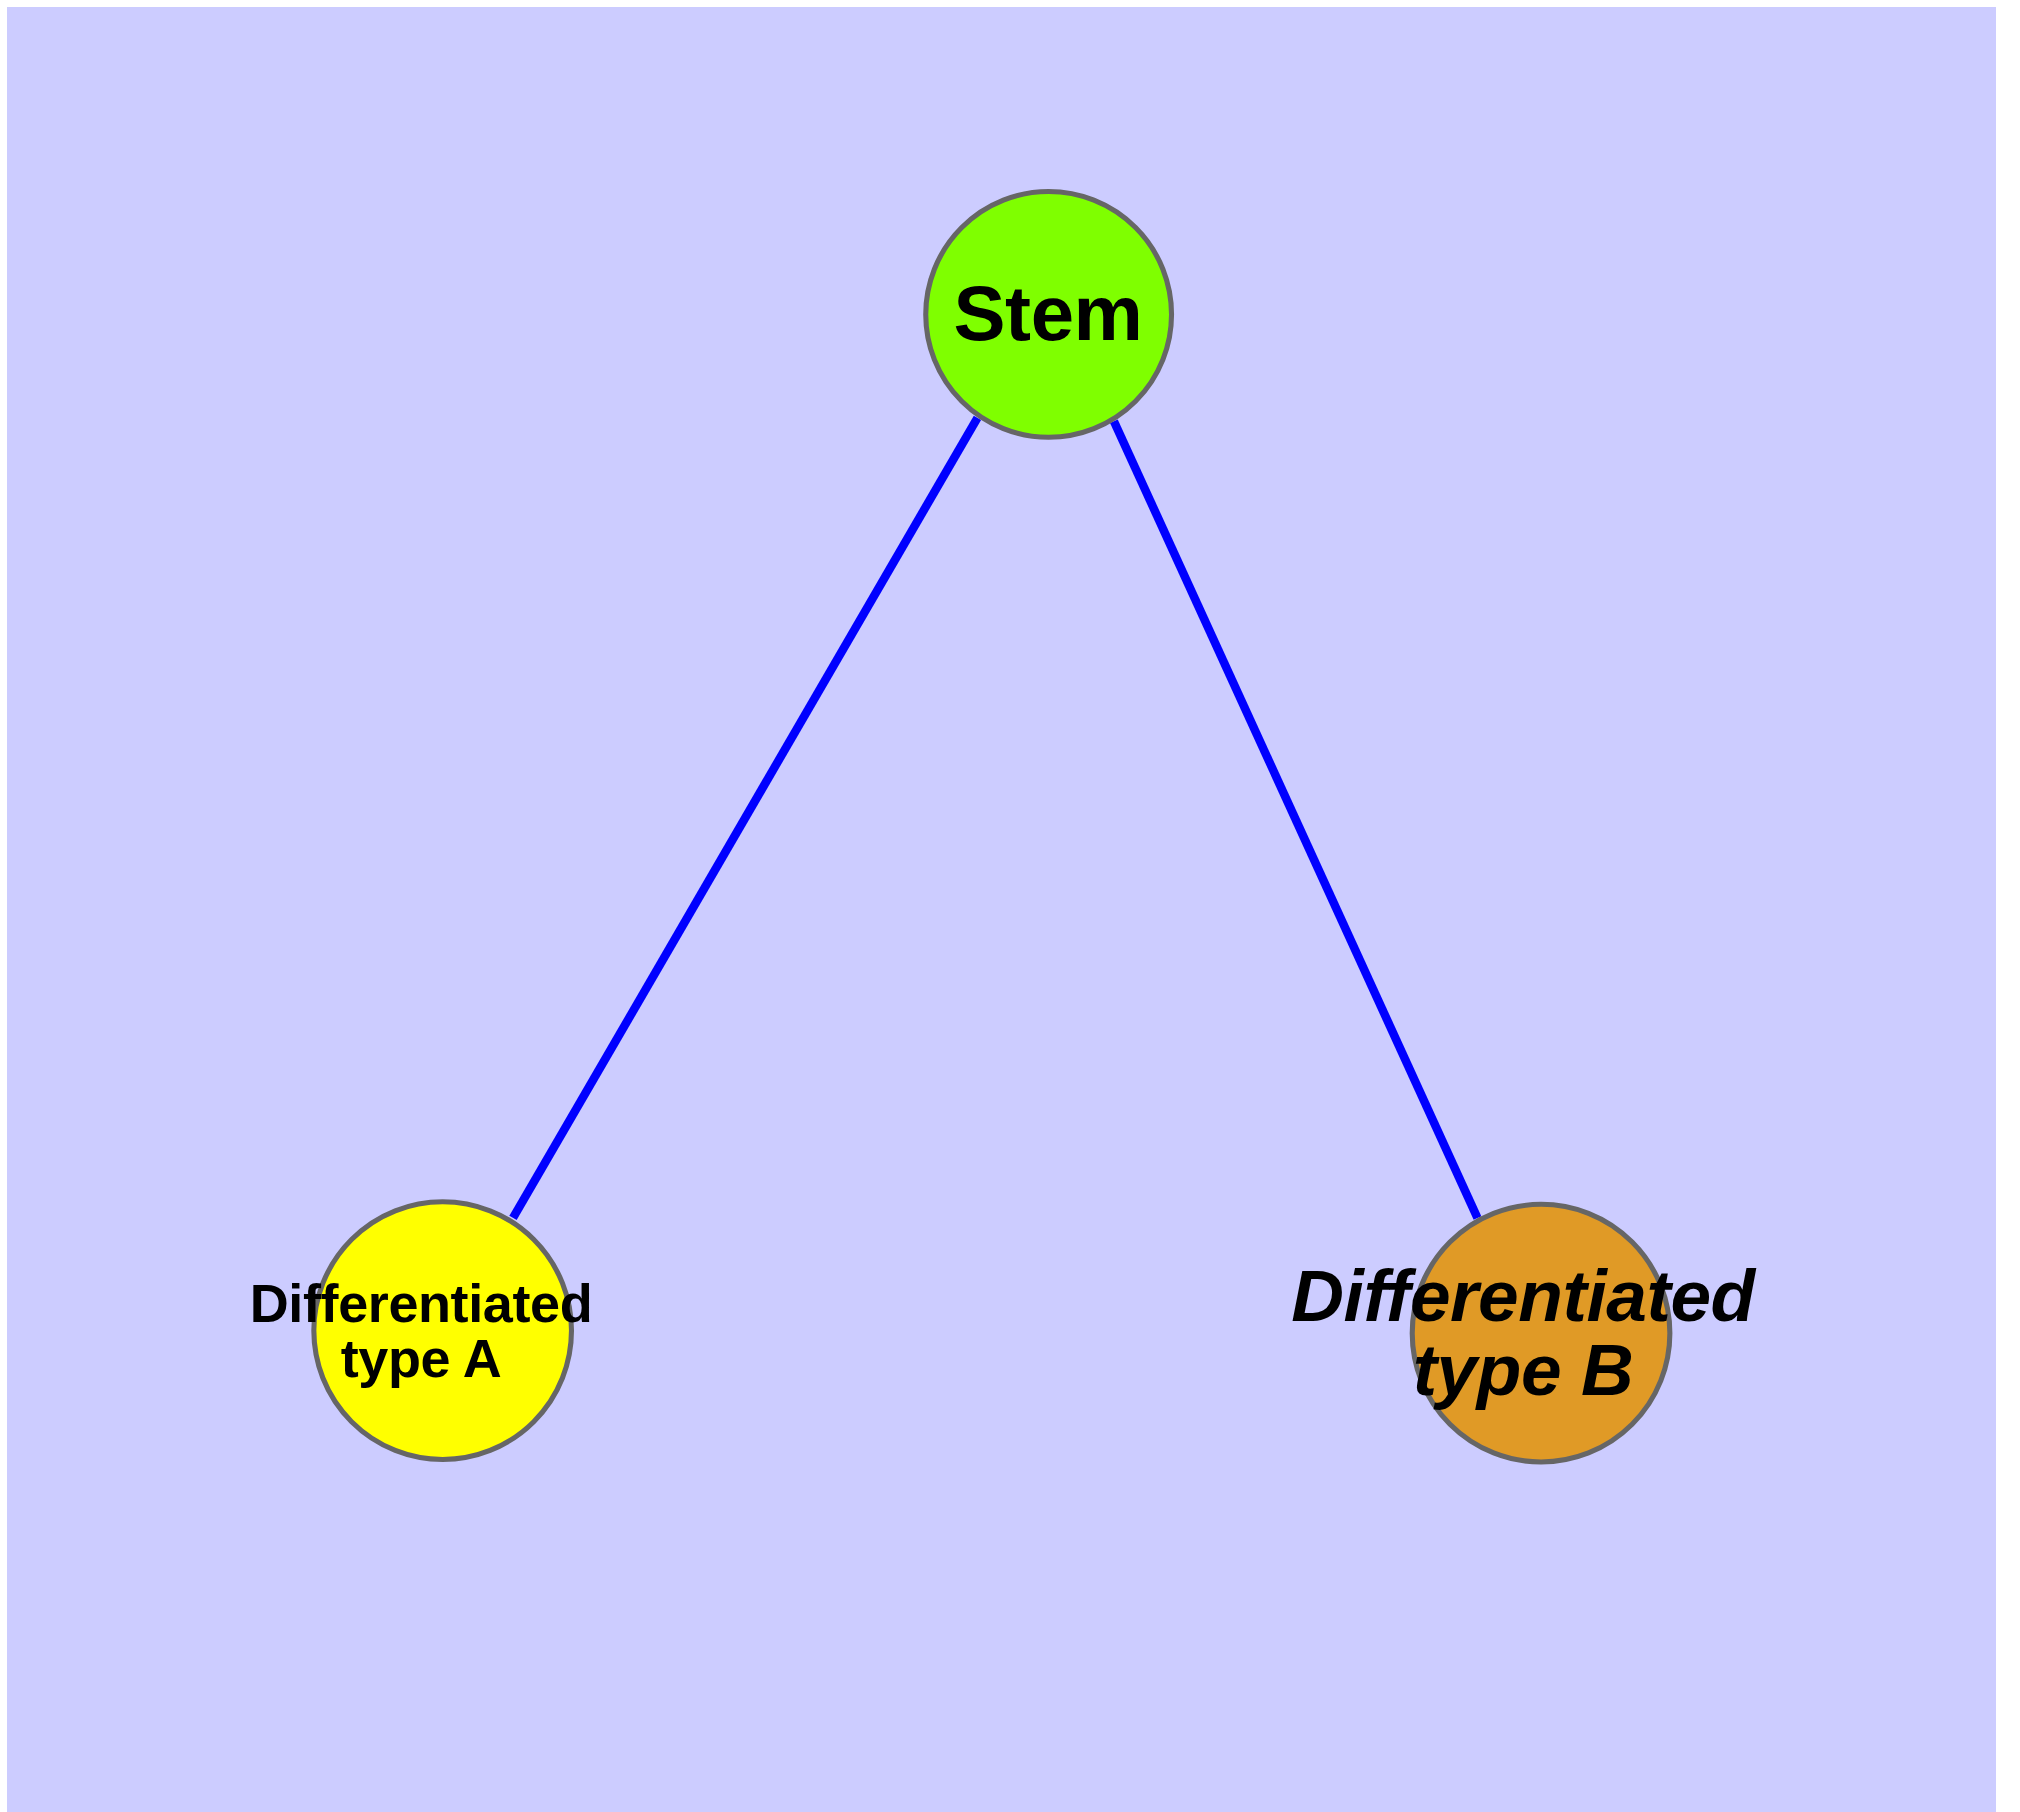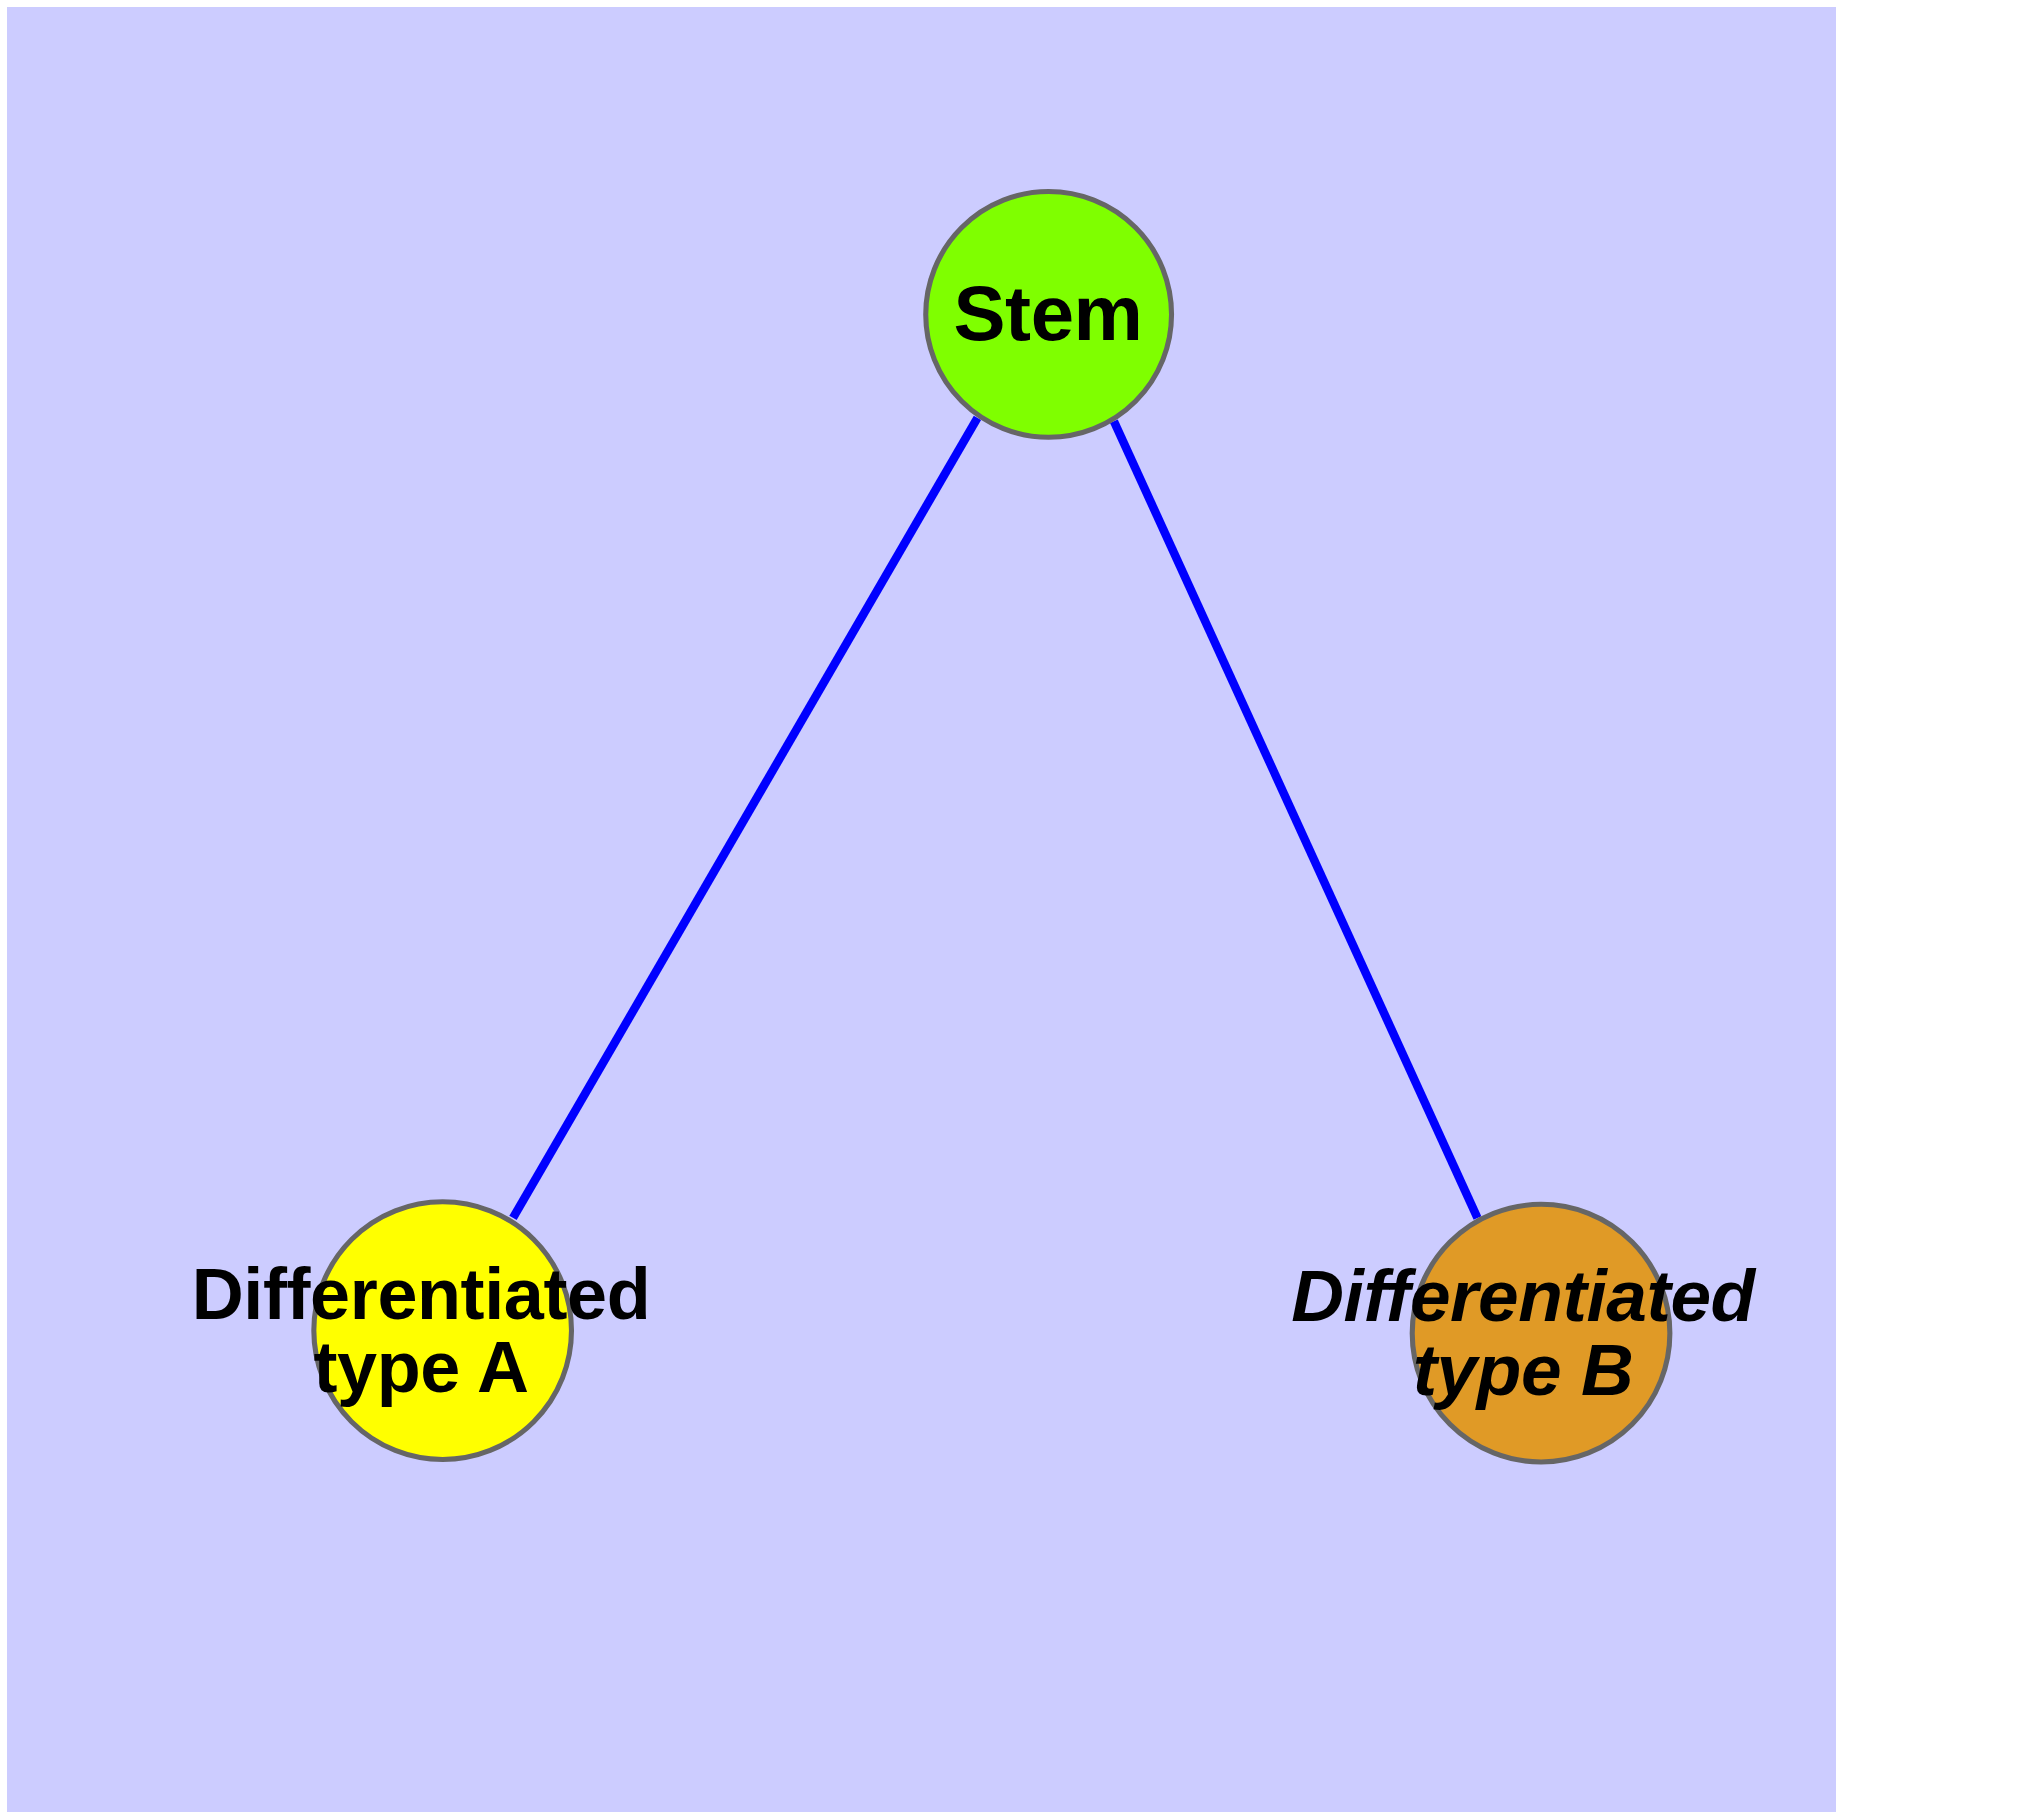--- a/index.html
+++ b/index.html
@@ -3,21 +3,21 @@
 <meta charset="utf-8">
 <title>Cell Differentiation Graph</title>
 <style>
   html, body {
     margin: 0;
     padding: 0;
     background: #ffffff;
   }
   #canvas {
     position: relative;
-    width: 1836px;
+    width: 1996px;
     height: 1812px;
     background: #ffffff;
     overflow: hidden;
     font-family: "Liberation Sans", "DejaVu Sans", sans-serif;
   }
   #plot-bg {
     position: absolute;
     left: 6.8px;
     top: 6.8px;
     width: 2014px;
@@ -41,21 +41,21 @@
     letter-spacing: -0.4px;
     pointer-events: none;
   }
   #label-stem {
     font-size: 78px;
     left: 1048px;
     top: 314px;
     transform: translate(-50%, -50%);
   }
   #label-type-a {
-    font-size: 72px;
+    font-size: 54px;
     left: 421px;
     top: 1331px;
     transform: translate(-50%, -50%);
   }
   #label-type-b {
     font-size: 73px;
     left: 1523px;
     top: 1333px;
     transform: translate(-50%, -50%);
     font-style: italic;

